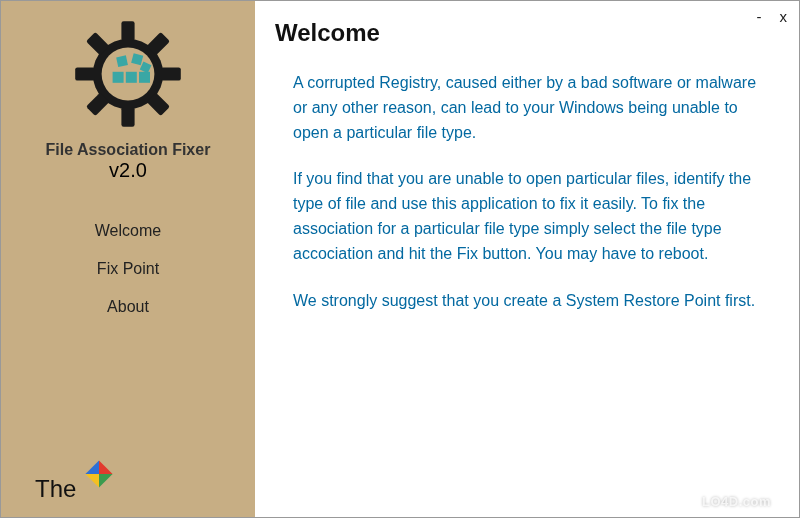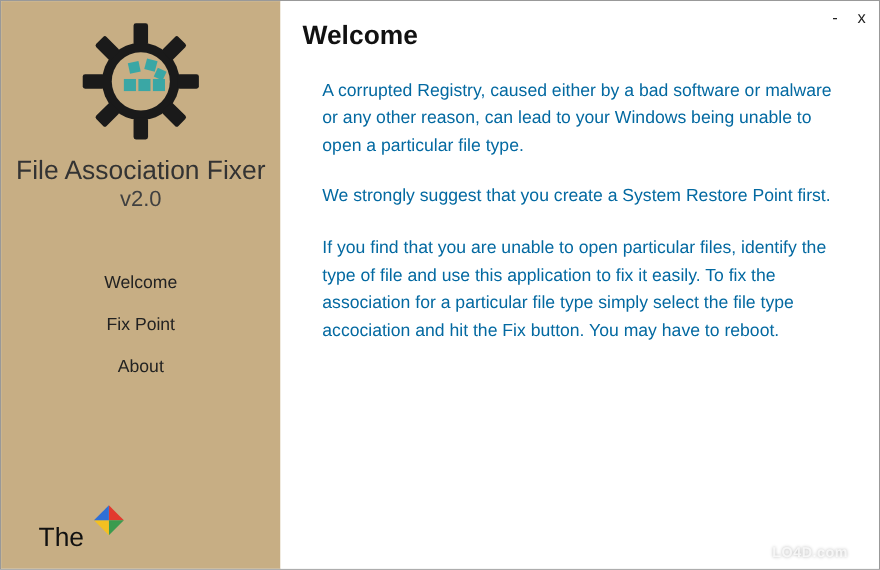--- a/index.html
+++ b/index.html
@@ -30,31 +30,31 @@
       flex-direction: column;
       align-items: center;
       padding-top: 12px;
       position: relative;
     }
     .app-icon {
       margin-top: 6px;
       margin-bottom: 8px;
     }
     .app-name {
-      font-size: 24px;
+      font-size: 16px;
       color: #333;
+      font-weight: 700;
+      text-align: center;
+    }
+    .app-version {
+      font-size: 20px;
+      color: #000000;
       font-weight: 400;
       text-align: center;
-    }
-    .app-version {
-      font-size: 20px;
-      color: #404040;
-      font-weight: 400;
-      text-align: center;
-      margin-bottom: 56px;
+      margin-bottom: 40px;
     }
     .nav {
       display: flex;
       flex-direction: column;
       align-items: center;
       gap: 20px;
     }
     .nav-item {
       font-size: 16px;
       color: #222;
@@ -193,19 +193,19 @@
   <main class="content">
     <div class="titlebar-controls">
       <span class="minimize-btn">-</span>
       <span class="close-btn">x</span>
     </div>
 
     <h1 class="heading">Welcome</h1>
 
     <div class="body-text">
       <p class="para">A corrupted Registry, caused either by a bad software or malware or any other reason, can lead to your Windows being unable to open a particular file type.</p>
+      <p class="para">If you find that you are unable to open particular files, identify the type of file and use this application to fix it easily. To fix the association for a particular file type simply select the file type accociation and hit the Fix button. You may have to reboot.</p>
       <p class="para">We strongly suggest that you create a System Restore Point first.</p>
-      <p class="para">If you find that you are unable to open particular files, identify the type of file and use this application to fix it easily. To fix the association for a particular file type simply select the file type accociation and hit the Fix button. You may have to reboot.</p>
     </div>
   </main>
 
   <div class="watermark">LO4D.com</div>
 </div>
 
 </body></html>

